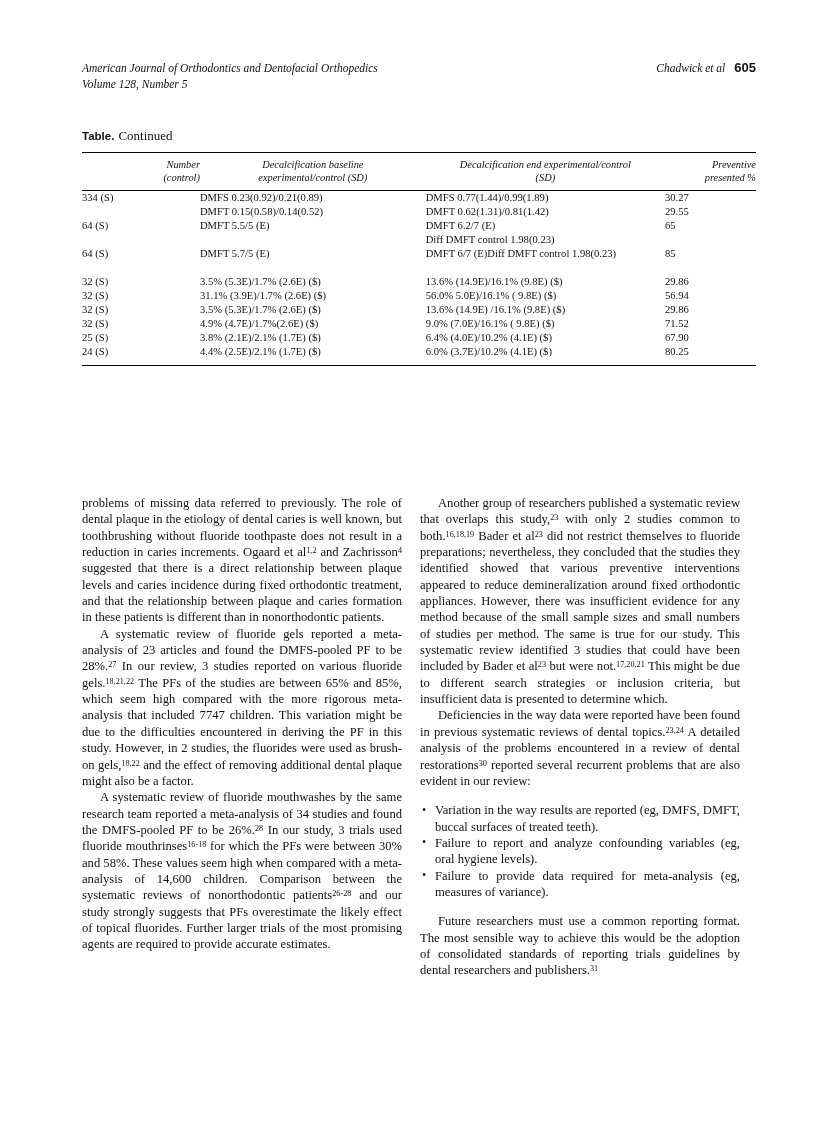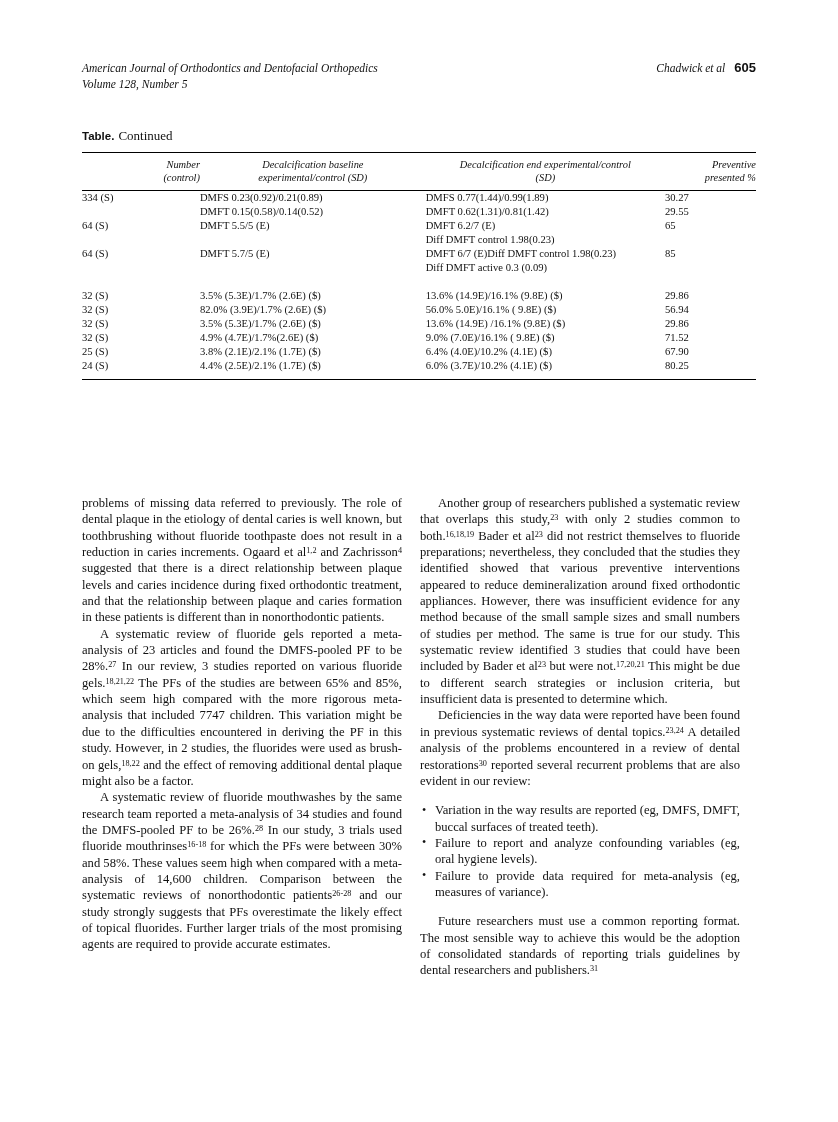--- a/index.html
+++ b/index.html
@@ -225,41 +225,35 @@
           <td class="c-baseline"></td>
           <td class="c-end">Diff DMFT control 1.98(0.23)</td>
           <td class="c-pf"></td>
         </tr>
         <tr>
           <td class="c-number">64 (S)</td>
           <td class="c-baseline">DMFT 5.7/5 (E)</td>
           <td class="c-end">DMFT 6/7 (E)Diff DMFT control 1.98(0.23)</td>
           <td class="c-pf">85</td>
         </tr>
-        <tr>
-          <td class="c-number"></td>
-          <td class="c-baseline"></td>
-          <td class="c-end">Diff DMFT active 0.3 (0.09)</td>
-          <td class="c-pf"></td>
-        </tr>
         <tr class="gap-row">
           <td></td>
           <td></td>
           <td></td>
           <td></td>
         </tr>
         <tr>
           <td class="c-number">32 (S)</td>
           <td class="c-baseline">3.5% (5.3E)/1.7% (2.6E) ($)</td>
           <td class="c-end">13.6% (14.9E)/16.1% (9.8E) ($)</td>
           <td class="c-pf">29.86</td>
         </tr>
         <tr>
           <td class="c-number">32 (S)</td>
-          <td class="c-baseline">82.0% (3.9E)/1.7% (2.6E) ($)</td>
+          <td class="c-baseline">31.1% (3.9E)/1.7% (2.6E) ($)</td>
           <td class="c-end">56.0% 5.0E)/16.1% ( 9.8E) ($)</td>
           <td class="c-pf">56.94</td>
         </tr>
         <tr>
           <td class="c-number">32 (S)</td>
           <td class="c-baseline">3.5% (5.3E)/1.7% (2.6E) ($)</td>
           <td class="c-end">13.6% (14.9E) /16.1% (9.8E) ($)</td>
           <td class="c-pf">29.86</td>
         </tr>
         <tr>

